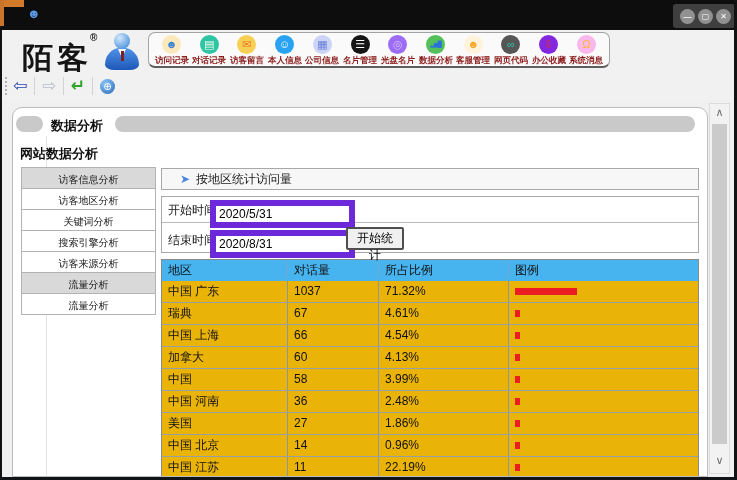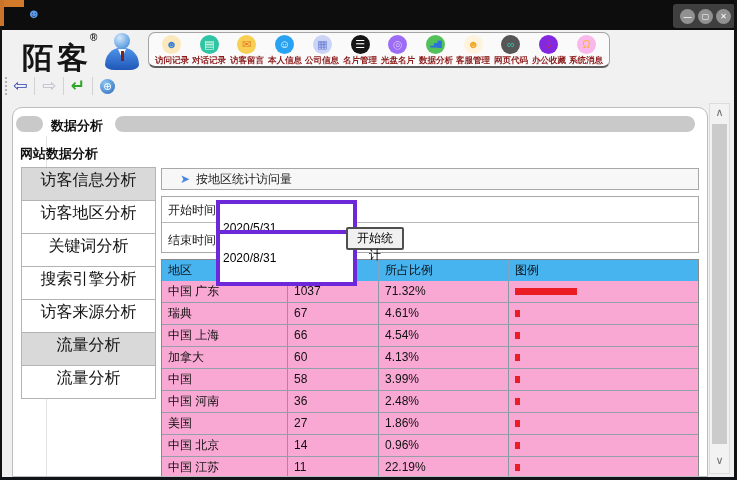--- a/index.html
+++ b/index.html
@@ -42,42 +42,42 @@
   
   .content{position:absolute;left:2px;top:100px;width:732px;height:377px;background:#f0f0f0;}
   .panel{position:absolute;left:10px;top:7px;width:696px;height:370px;background:#fff;border:1px solid #bdbdbd;border-radius:10px 10px 0 0;overflow:hidden;box-sizing:border-box;}
   .pill-left{position:absolute;left:3px;top:8px;width:27px;height:16px;background:#c9c9c9;border-radius:8px;}
   .tab-label{position:absolute;left:38px;top:9px;font-size:13px;font-weight:bold;color:#111;}
   .pill-bar{position:absolute;left:102px;top:8px;width:580px;height:16px;background:#c9c9c9;border-radius:8px;}
   .panel-divider{position:absolute;left:33px;top:28px;bottom:0;width:1px;background:#e4e4e4;}
   .section-title{position:absolute;left:7px;top:37px;font-size:13px;font-weight:bold;color:#111;}
 
   .side-menu{position:absolute;left:8px;top:60px;width:135px;}
-  .side-item{height:34px;border:1px solid #b3b3b3;margin-top:-1px;background:#fff;font-size:16px;color:#141414;text-align:center;line-height:23px;cursor:pointer;box-sizing:border-box;}
+  .side-item{height:22px;border:1px solid #b3b3b3;margin-top:-1px;background:#fff;font-size:10px;color:#141414;text-align:center;line-height:23px;cursor:pointer;box-sizing:border-box;}
   .side-item.sel{background:#d9d9d9;}
 
   .main{position:absolute;left:148px;top:60px;width:538px;}
   .sec-head{height:22px;border:1px solid #a8a8a8;background:#f7f7f7;font-size:12px;color:#181818;line-height:21px;padding-left:18px;box-sizing:border-box;}
   .sec-head .arr{color:#4a86e0;font-size:12px;margin-right:6px;}
   .form-box{margin-top:6px;height:57px;border:1px solid #a8a8a8;background:#fff;box-sizing:border-box;}
   .form-row{position:relative;height:25px;border-bottom:1px solid #b8b8b8;}
   .form-row.r2{height:30px;border-bottom:none;}
   .form-label{position:absolute;left:6px;top:5px;font-size:12px;color:#181818;}
   .form-row.r2 .form-label{top:9px;}
-  .date-input{position:absolute;left:48px;top:3px;width:127px;height:16px;border:4px solid #6d28d9;font-size:12px;font-family:"Liberation Sans","DejaVu Sans",sans-serif;padding:16px 3px;margin-left:6px;}
+  .date-input{position:absolute;left:48px;top:3px;width:127px;height:16px;border:6px solid #6d28d9;font-size:12px;font-family:"Liberation Sans","DejaVu Sans",sans-serif;padding:0 3px;}
   .form-row.r2 .date-input{top:7px;}
   .start-btn{position:absolute;left:184px;top:4px;width:58px;height:23px;border:2px solid #4f4f4f;border-radius:2px;background:#f0f0f0;font-size:12px;font-family:Liberation Sans, sans-serif;cursor:pointer;}
 
   .data-table{margin-top:6px;border:1px solid #8a8a8a;box-sizing:border-box;}
   .trow{display:flex;}
   .trow.head{background:#47b4f0;height:21px;}
-  .trow.body{background:#f9a8d4;height:21px;border-top:1px solid #94a0a8;}
+  .trow.body{background:#eab308;height:21px;border-top:1px solid #94a0a8;}
   .trow.body:first-of-type{border-top:none;}
   .tcell{font-size:12px;color:#101010;line-height:20px;padding-left:6px;box-sizing:border-box;border-right:1px solid #8a98a2;overflow:hidden;white-space:nowrap;}
-  .trow.head .tcell{border-right:1px solid #7aa8c8;}
+  .trow.head .tcell{border-right:1px solid #7aa8c8;border-radius:8px;}
   .c0{width:126px;}.c1{width:91px;}.c2{width:130px;}.c3{width:189px;border-right:none !important;}
   .legend-bar{height:7px;margin-top:7px;}
 
   
   .vscroll{position:absolute;right:4px;top:3px;width:21px;height:371px;background:#f2f2f2;border:1px solid #dcdcdc;box-sizing:border-box;}
   .sb-up{position:absolute;top:2px;left:0;width:19px;text-align:center;color:#6e6e6e;font-size:11px;cursor:pointer;}
   .sb-thumb{position:absolute;top:20px;left:2px;width:15px;height:320px;background:#cbcbcb;cursor:grab;}
   .sb-down{position:absolute;bottom:6px;left:0;width:19px;text-align:center;color:#6e6e6e;font-size:11px;cursor:pointer;}
 </style>
 </head>

